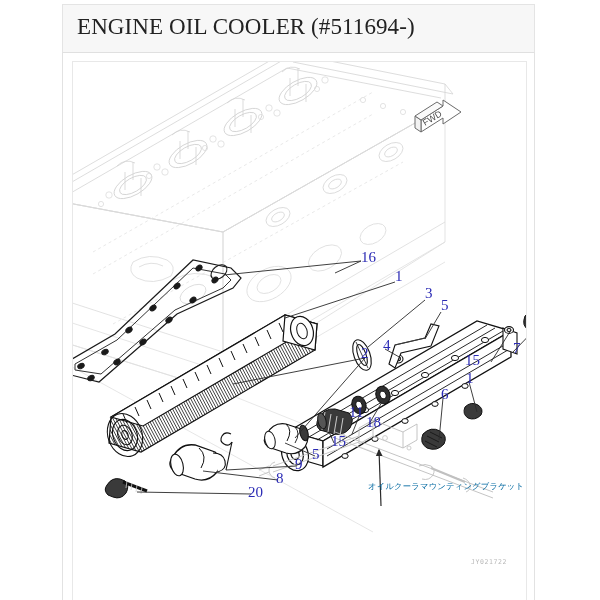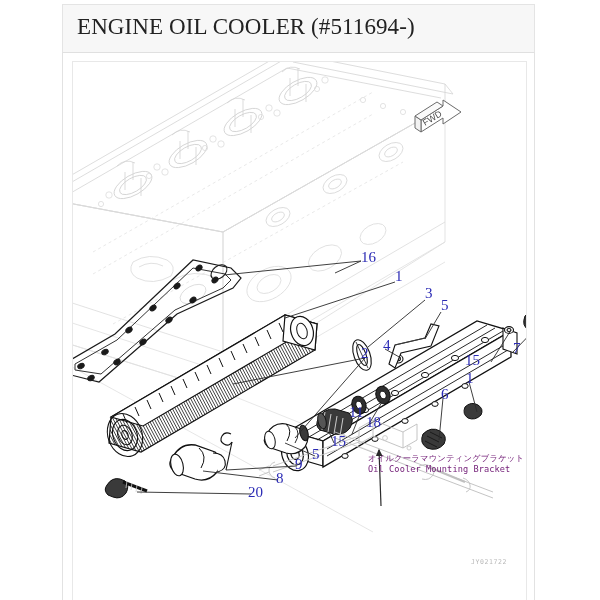--- a/index.html
+++ b/index.html
@@ -84,25 +84,26 @@
     font-weight: 400;
     font-family: Liberation Serif, serif;
     line-height: 1;
     white-space: nowrap;
     user-select: none;
   }
 
   
   .bracket-caption {
     position: absolute;
-    color: #701a75;
+    color: #0369a1;
     font-family: "DejaVu Sans Mono", monospace;
     white-space: nowrap;
     line-height: 1.18;
     user-select: none;
+    margin-top: 28px;
   }
   .bracket-caption .jp {
     display: block;
     font-size: 8.3px;
     letter-spacing: 0.2px;
   }
   .bracket-caption .en {
     display: block;
     font-size: 8.6px;
     letter-spacing: 0.1px;
@@ -525,19 +526,18 @@
     <div class="callout" style="left:293px;  top:353px;">18</div>
     <div class="callout" style="left:276px;  top:343px;">11</div>
     <div class="callout" style="left:258px;  top:372px;">15</div>
     <div class="callout" style="left:239px;  top:385px;">5</div>
     <div class="callout" style="left:222px;  top:395px;">9</div>
     <div class="callout" style="left:203px;  top:409px;">8</div>
     <div class="callout" style="left:175px;  top:423px;">20</div>
 
     <div class="bracket-caption" style="left:295px; top:392px;">
       <span class="jp">オイルクーラマウンティングブラケット</span>
-      <span class="en">Oil Cooler Mounting Bracket</span>
     </div>
 
     <div class="drawing-code" style="left:398px; top:496px;">JY021722</div>
 
   </div>
 </div>
 
 </body></html>

